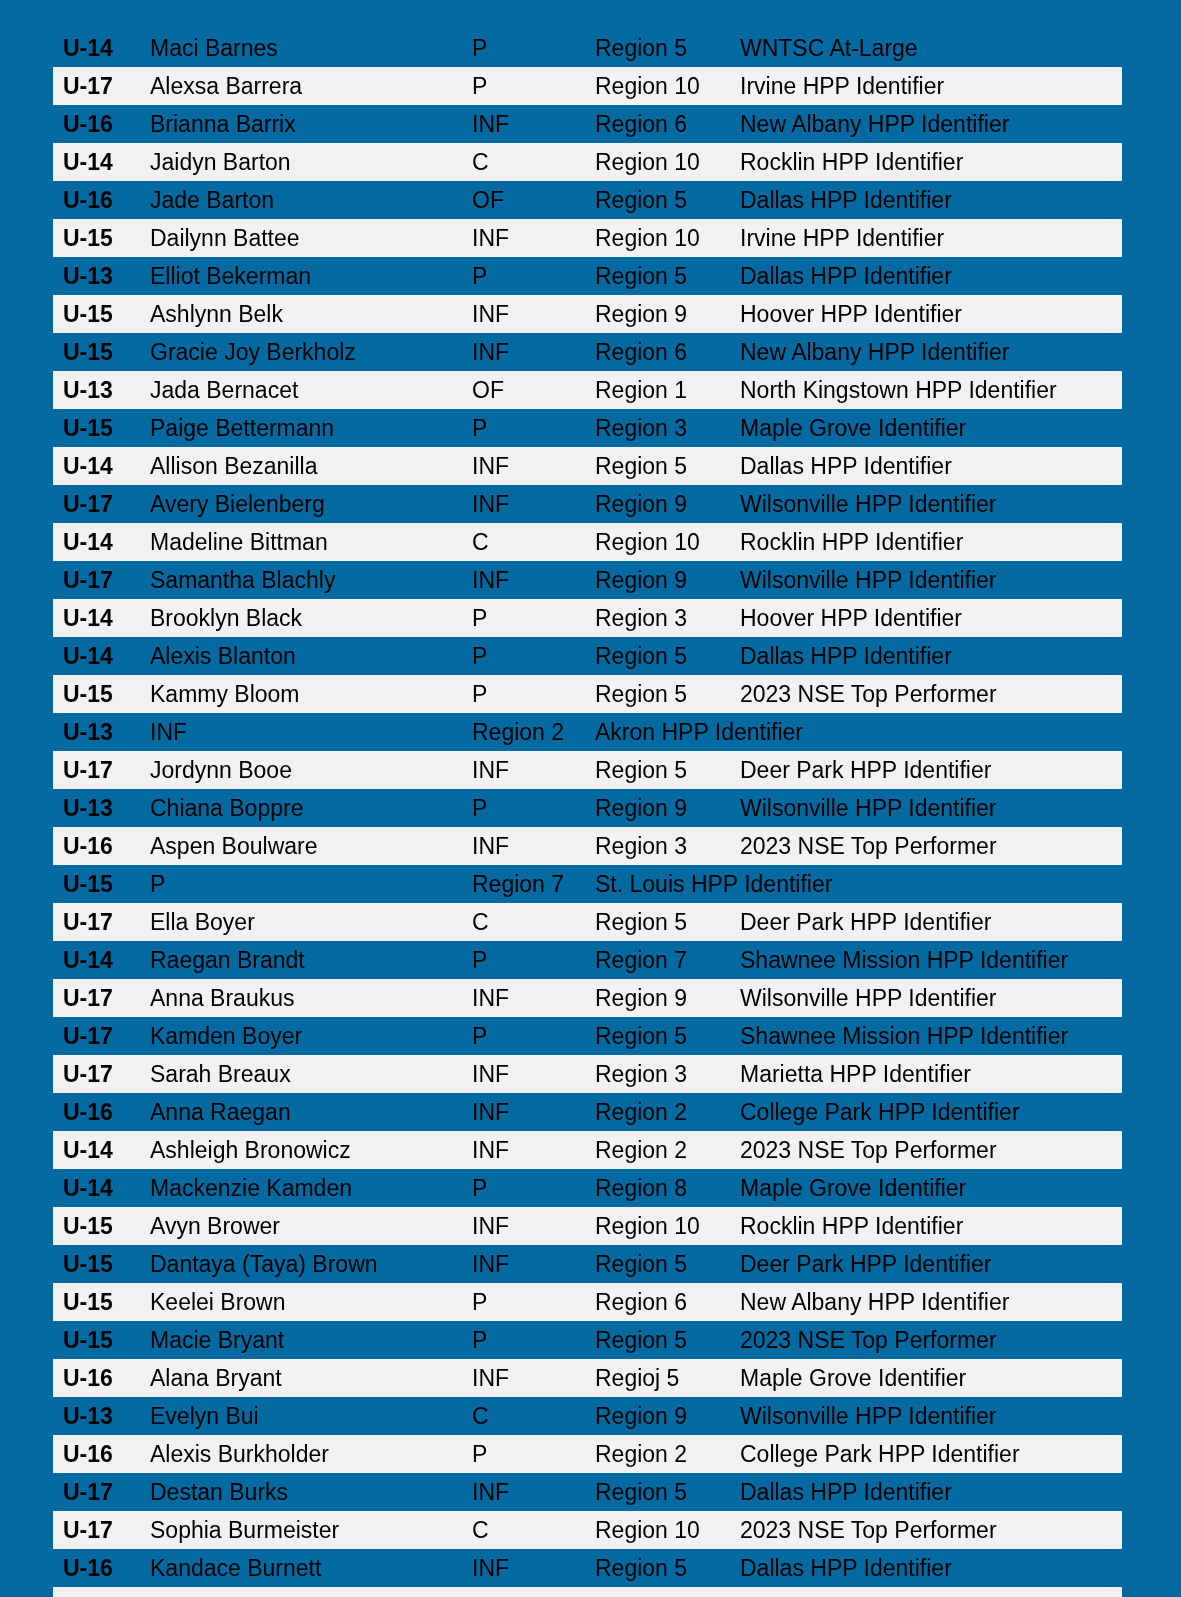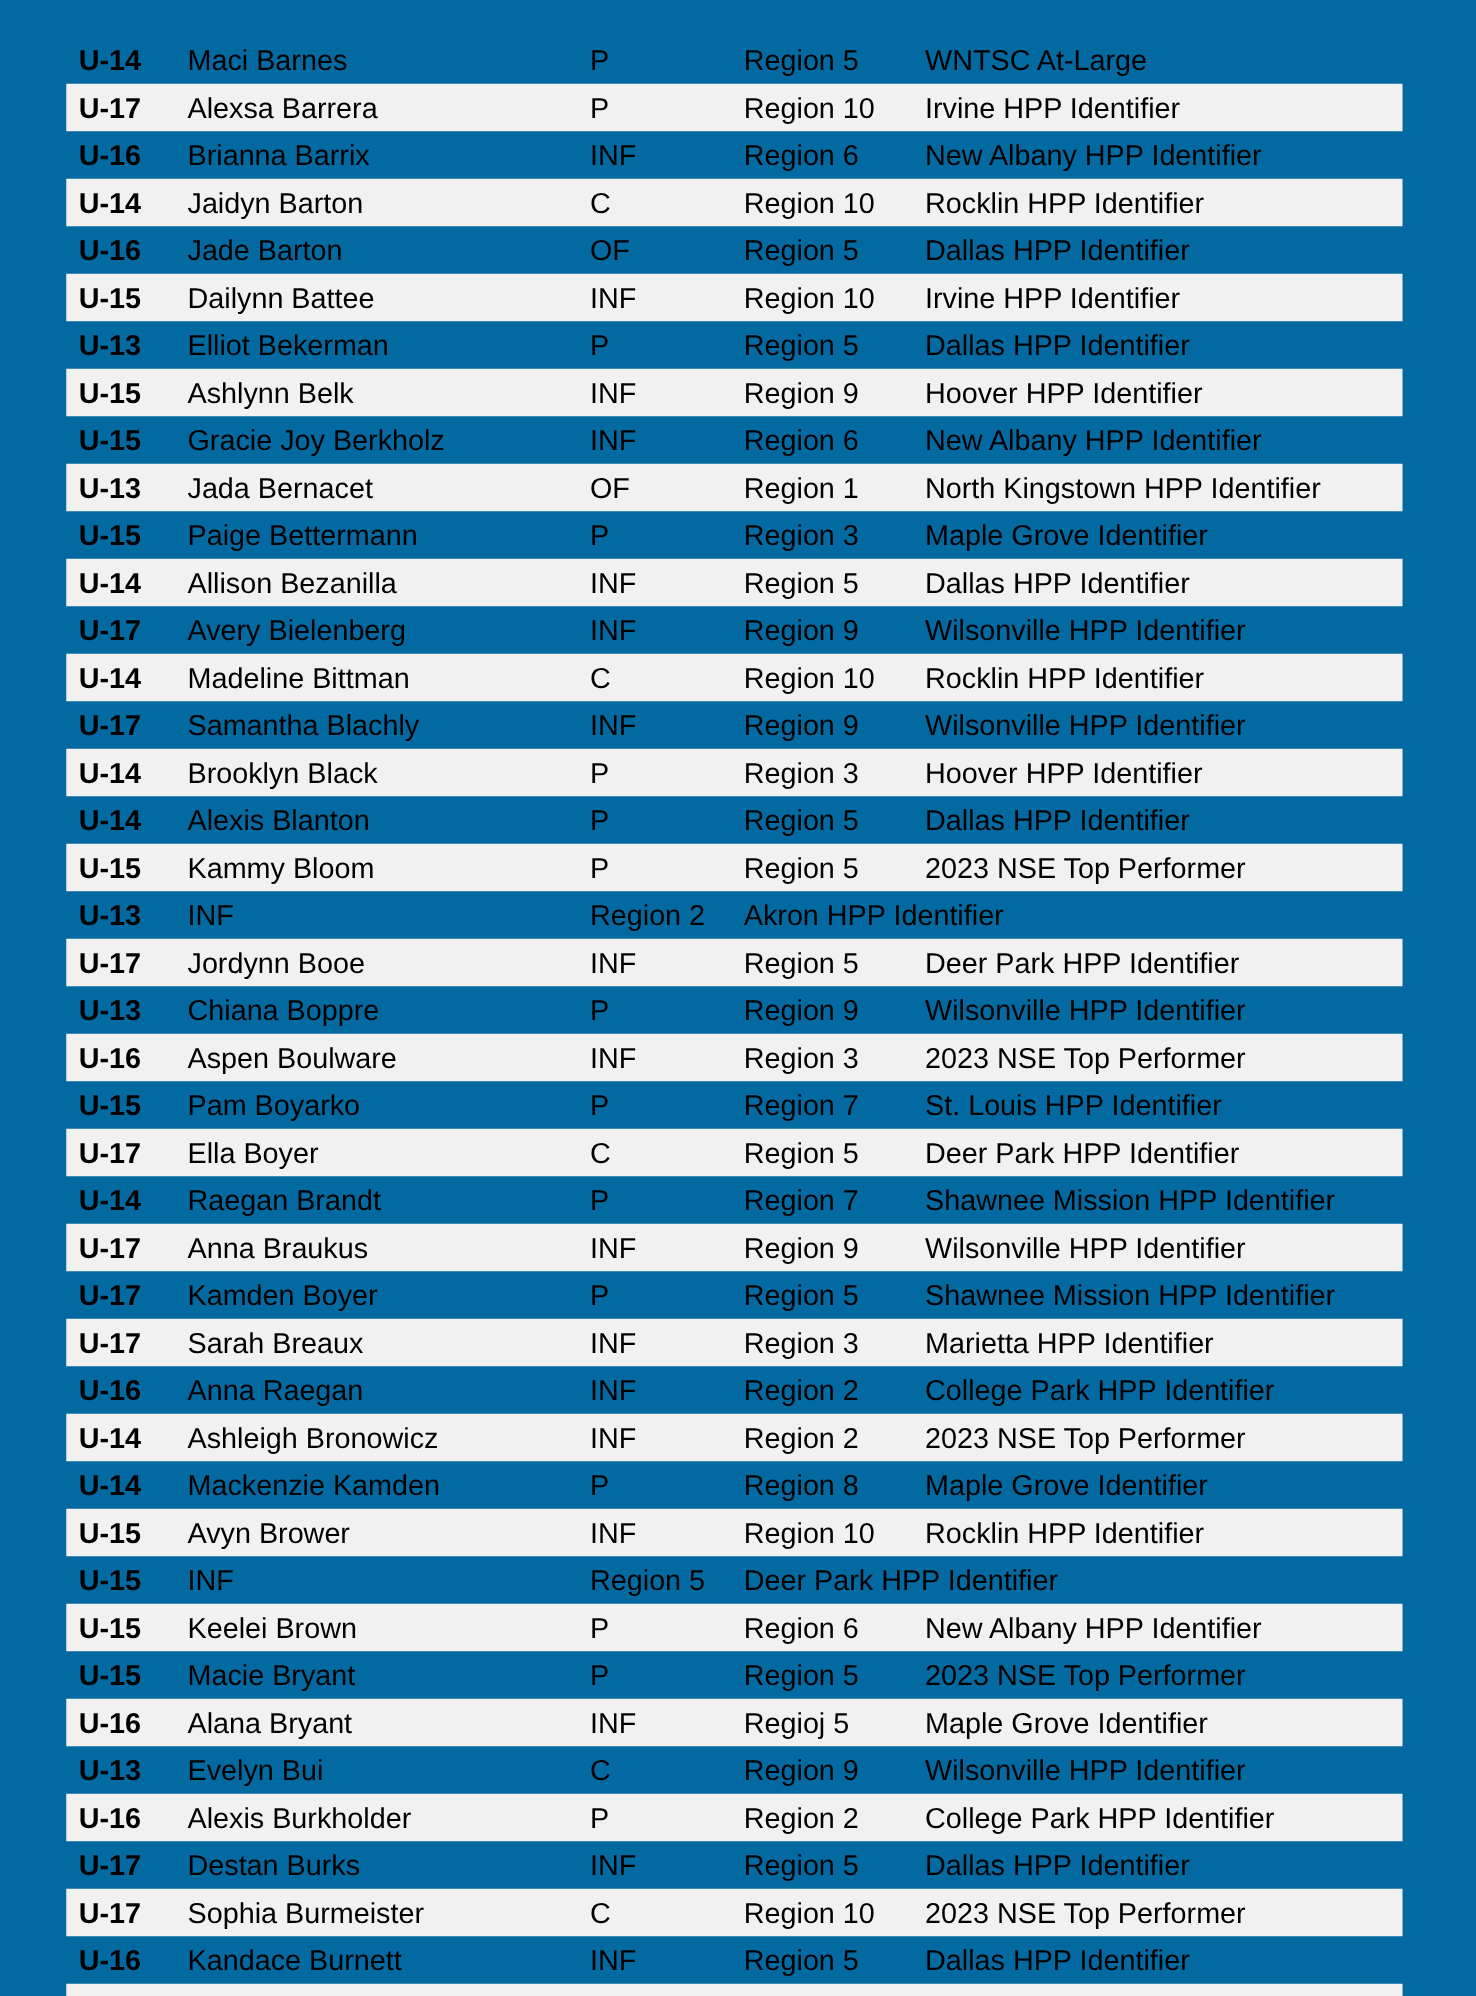--- a/index.html
+++ b/index.html
@@ -191,21 +191,20 @@
       </div>
       <div class="row alt">
         <div class="cell age">U-16</div>
         <div class="cell name">Aspen Boulware</div>
         <div class="cell position">INF</div>
         <div class="cell region">Region 3</div>
         <div class="cell identifier">2023 NSE Top Performer</div>
       </div>
       <div class="row">
         <div class="cell age">U-15</div>
-        <div class="cell name">Pam Boyarko</div>
         <div class="cell position">P</div>
         <div class="cell region">Region 7</div>
         <div class="cell identifier">St. Louis HPP Identifier</div>
       </div>
       <div class="row alt">
         <div class="cell age">U-17</div>
         <div class="cell name">Ella Boyer</div>
         <div class="cell position">C</div>
         <div class="cell region">Region 5</div>
         <div class="cell identifier">Deer Park HPP Identifier</div>
@@ -261,20 +260,21 @@
       </div>
       <div class="row alt">
         <div class="cell age">U-15</div>
         <div class="cell name">Avyn Brower</div>
         <div class="cell position">INF</div>
         <div class="cell region">Region 10</div>
         <div class="cell identifier">Rocklin HPP Identifier</div>
       </div>
       <div class="row">
         <div class="cell age">U-15</div>
+        <div class="cell name">Dantaya (Taya) Brown</div>
         <div class="cell position">INF</div>
         <div class="cell region">Region 5</div>
         <div class="cell identifier">Deer Park HPP Identifier</div>
       </div>
       <div class="row alt">
         <div class="cell age">U-15</div>
         <div class="cell name">Keelei Brown</div>
         <div class="cell position">P</div>
         <div class="cell region">Region 6</div>
         <div class="cell identifier">New Albany HPP Identifier</div>

